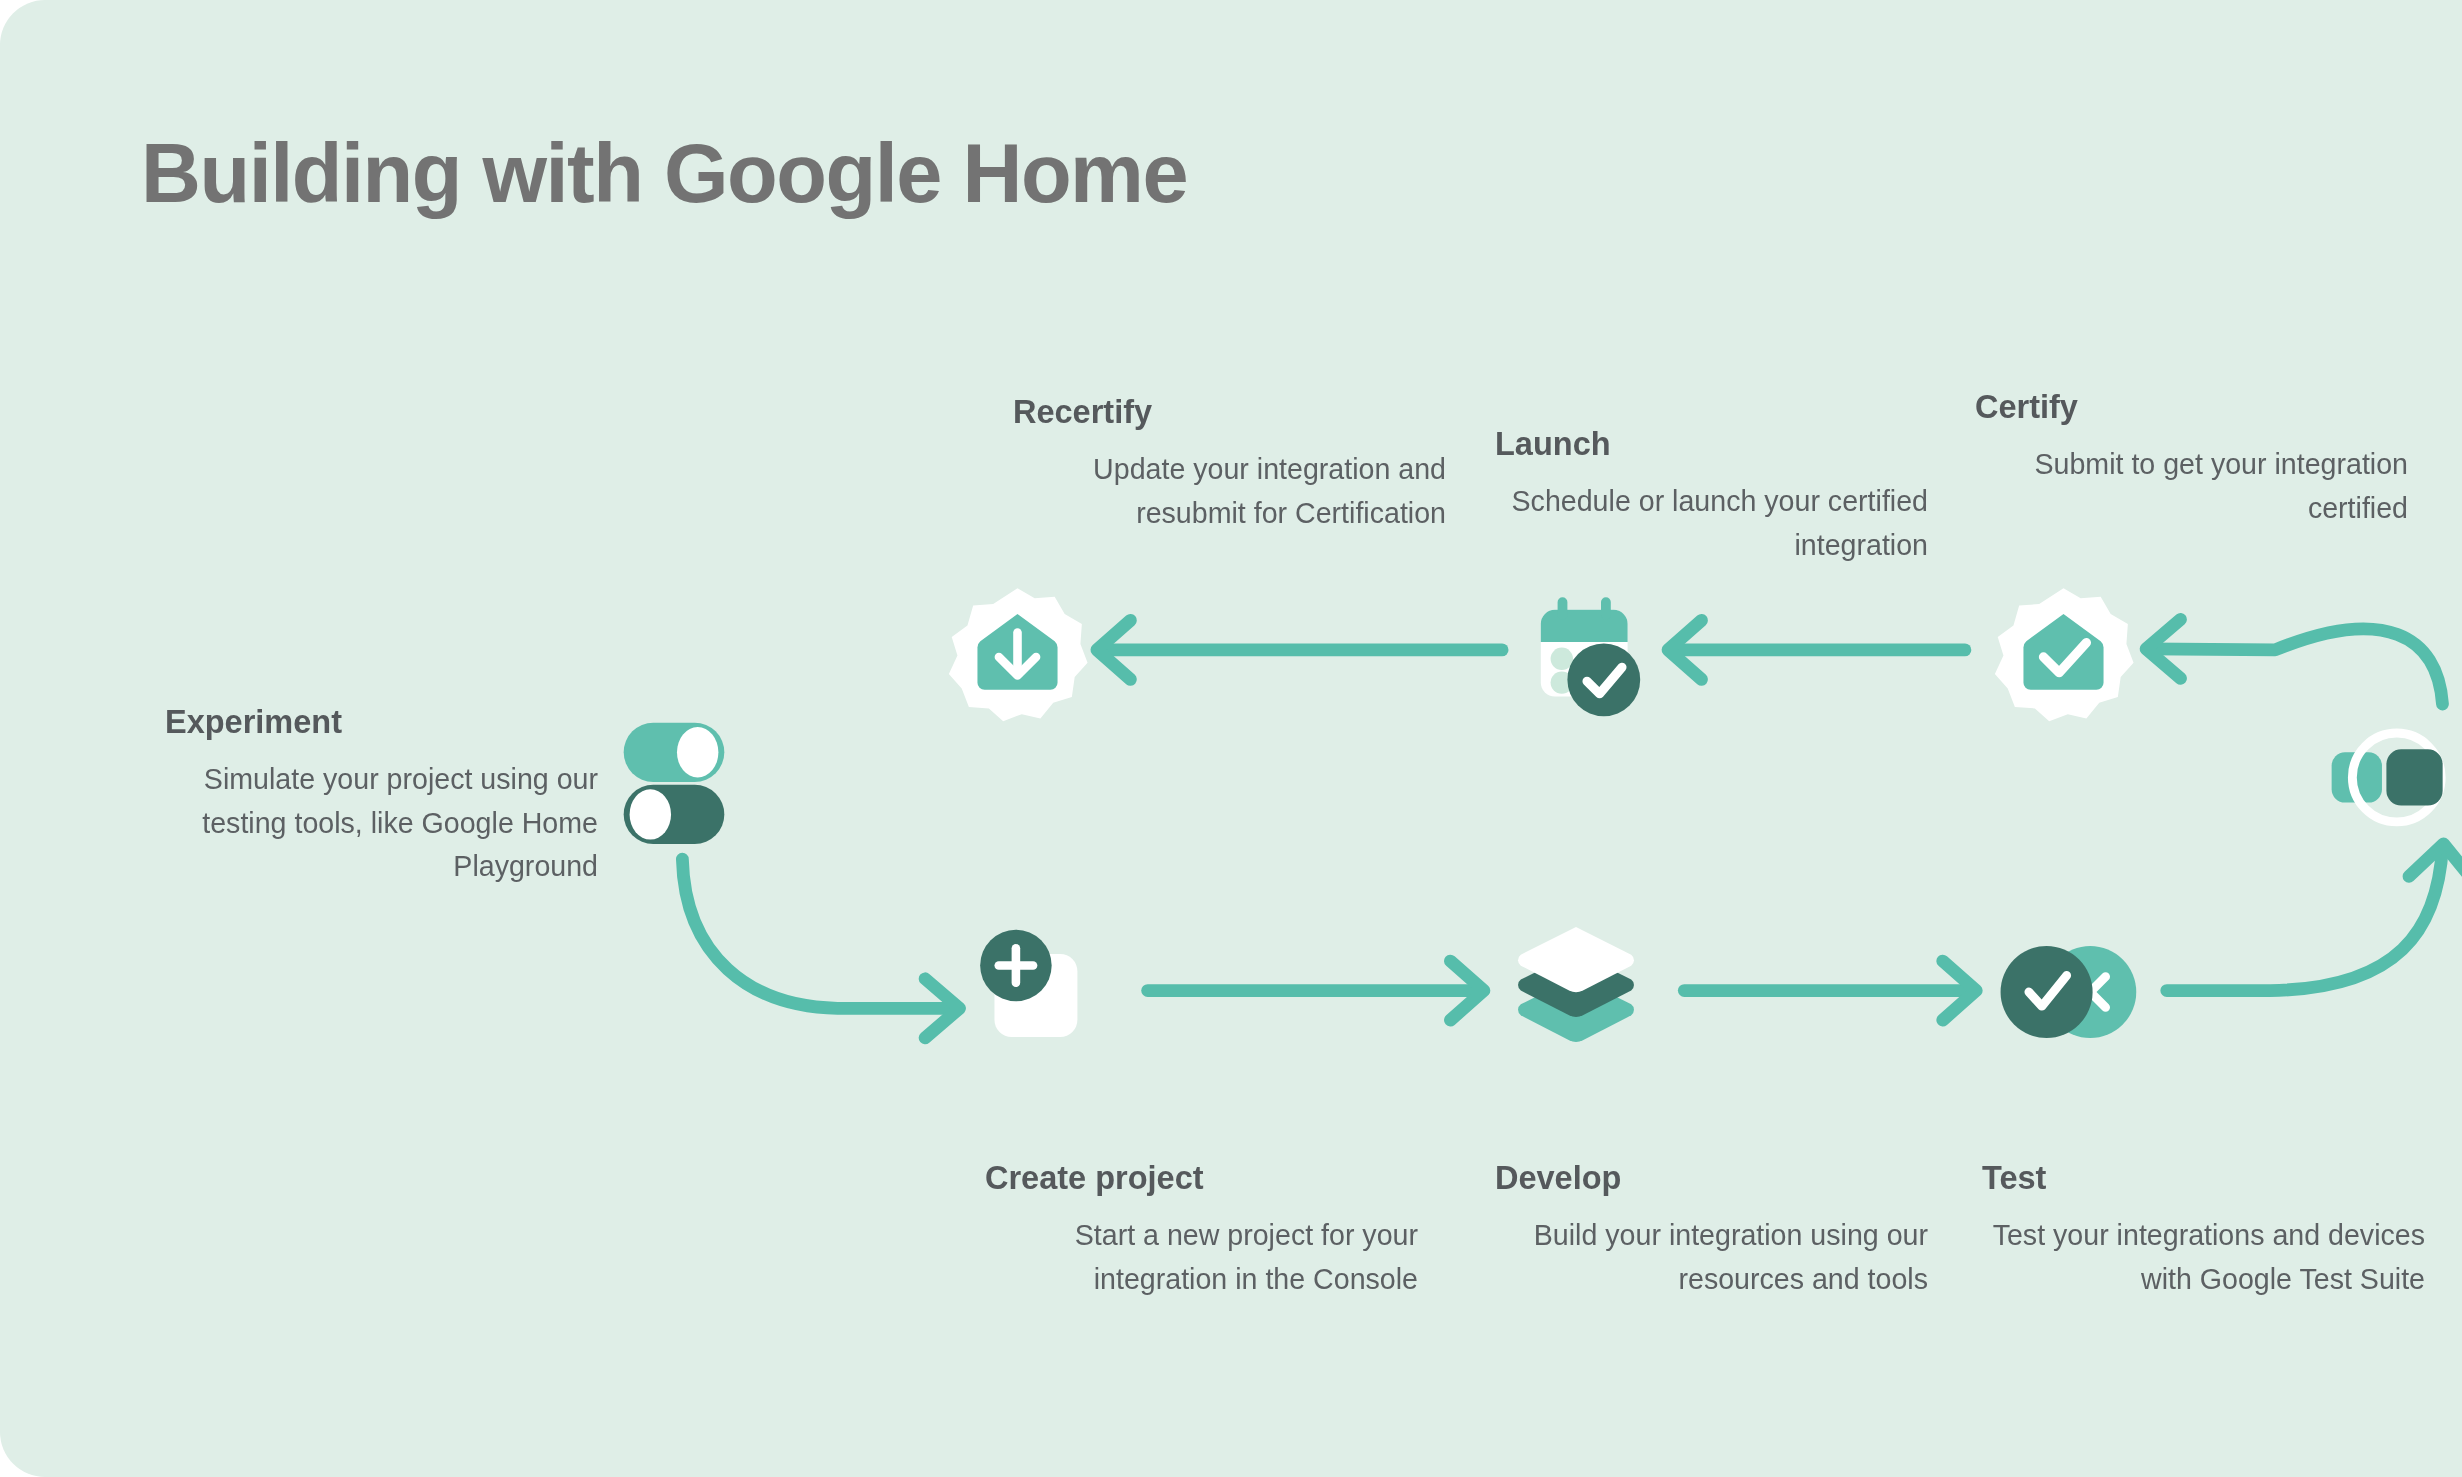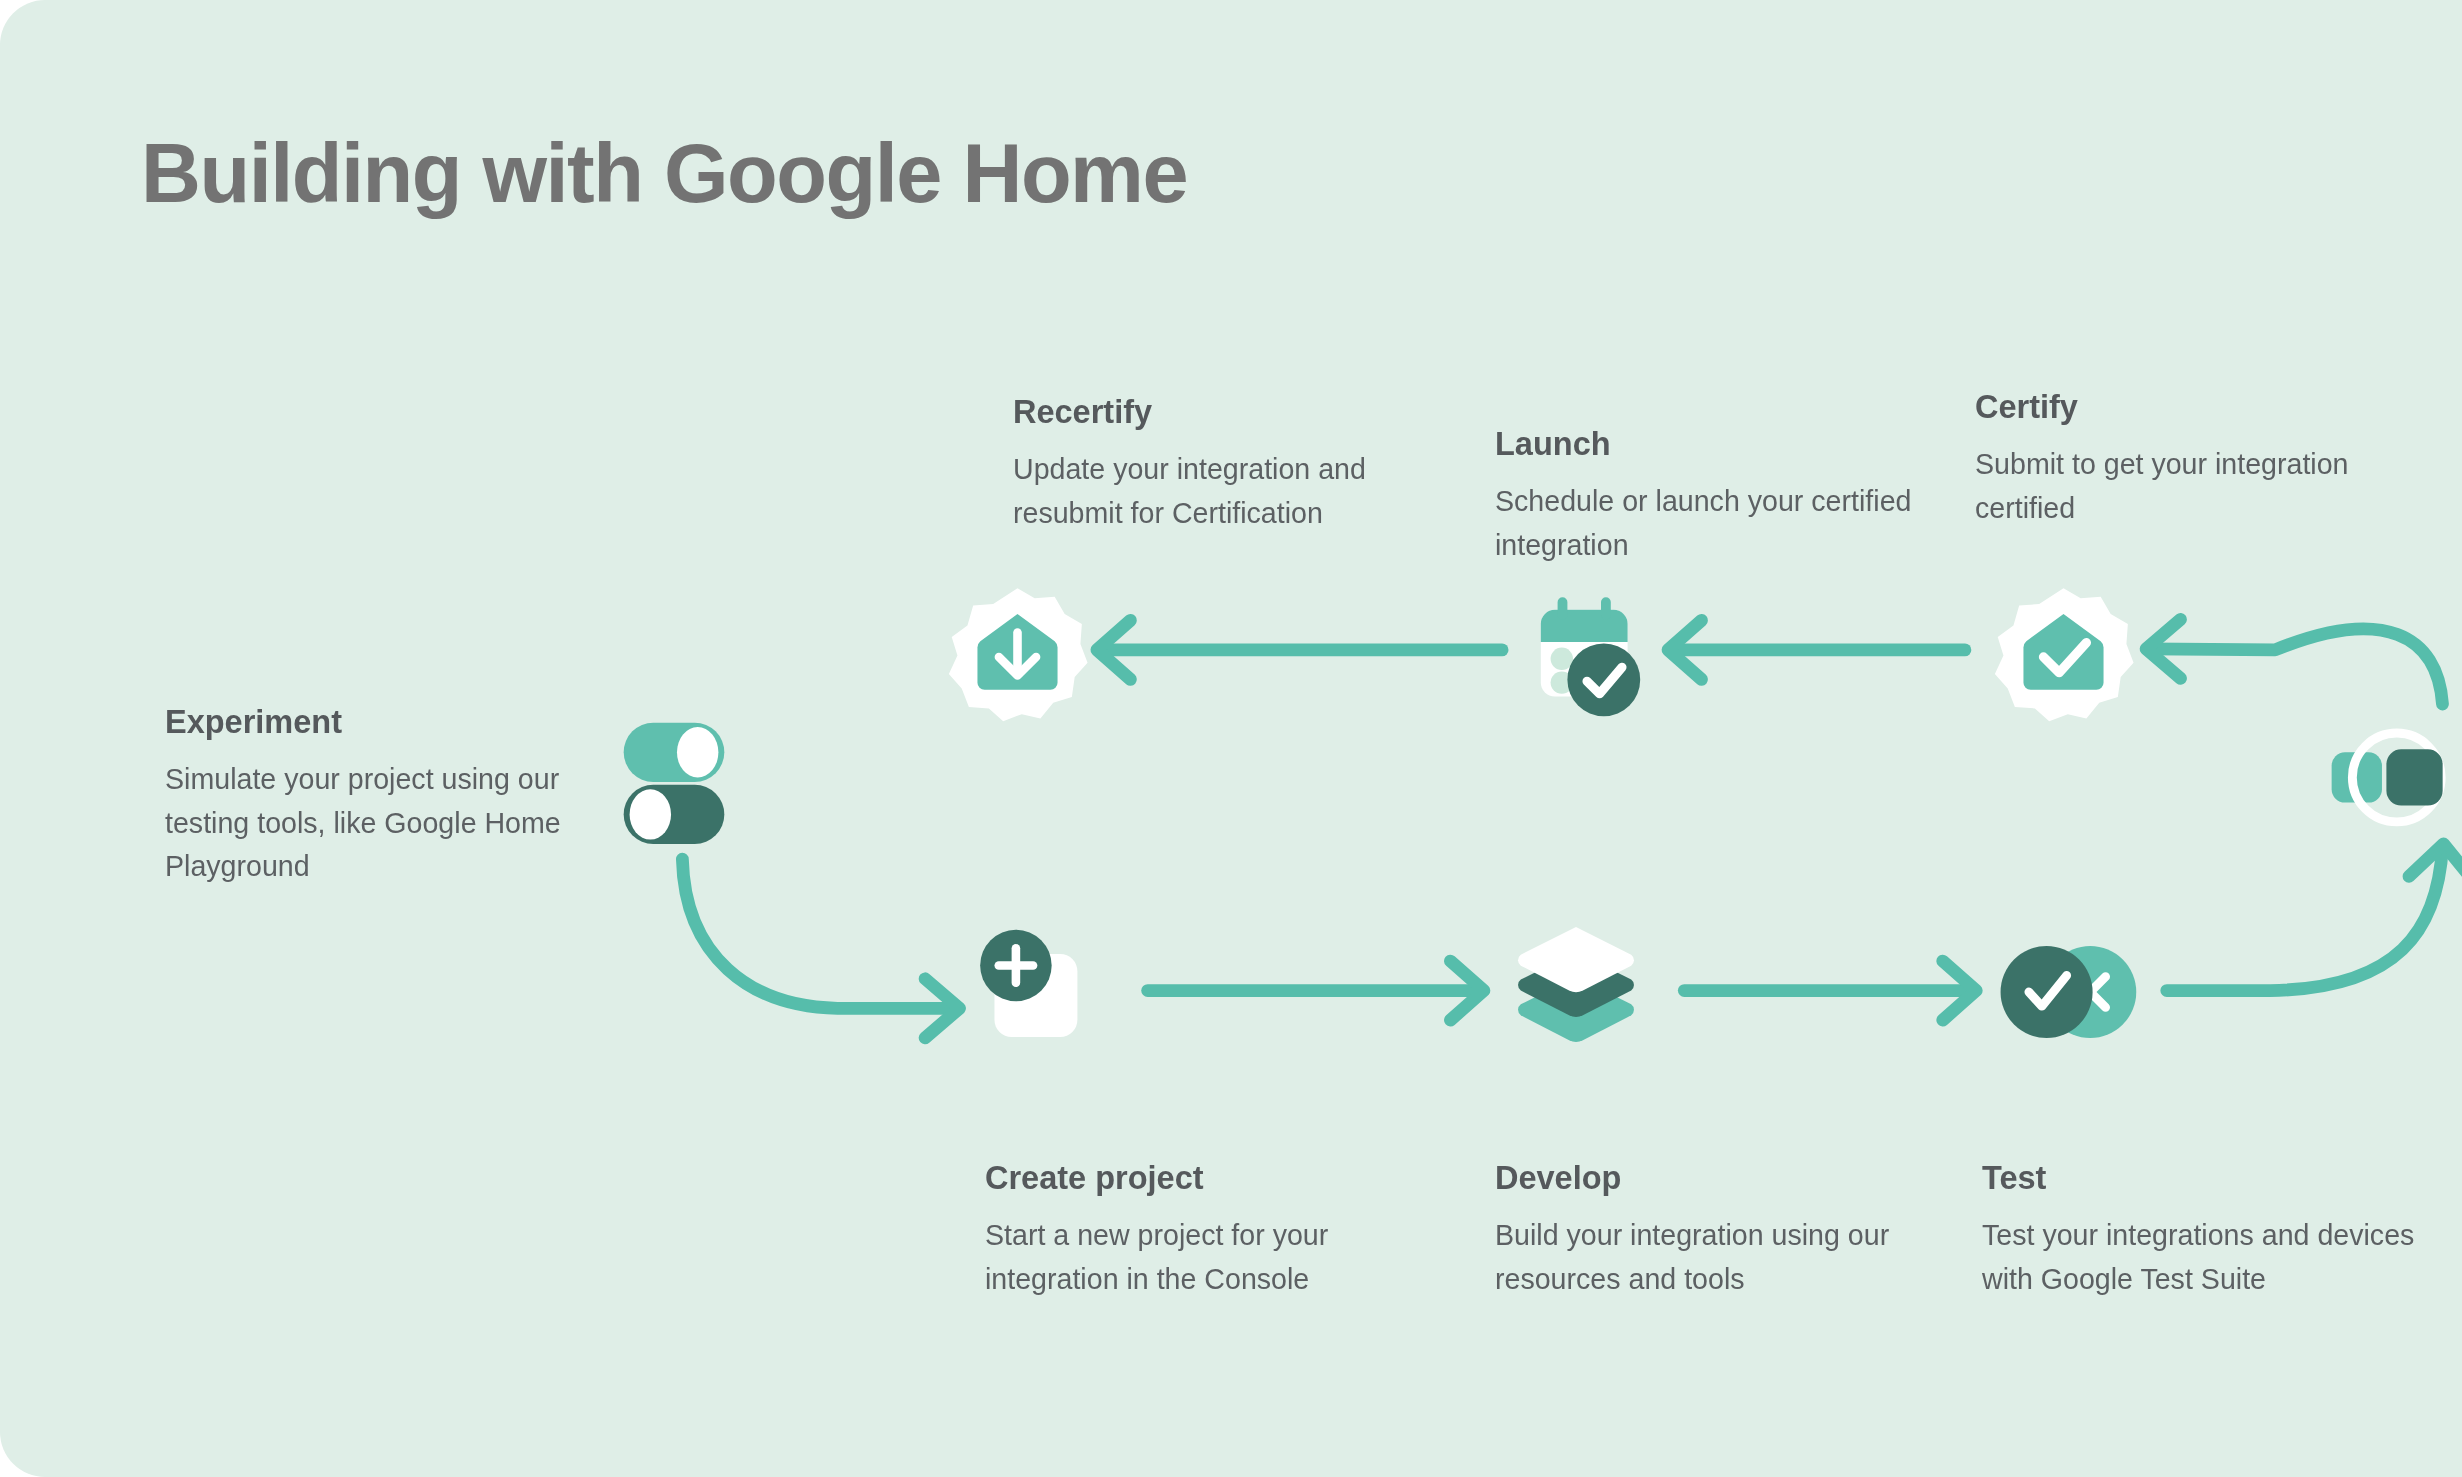--- a/index.html
+++ b/index.html
@@ -17,21 +17,21 @@
   }
 
   
   .node-label{ position:absolute; }
   .node-title{
     font-size:32.5px; font-weight:700; color:#55595c;
     line-height:1.15; margin:0 0 16.7px 0; white-space:nowrap;
   }
   .node-desc{
     font-size:28.6px; font-weight:400; color:#5c6063;
-    line-height:1.52; margin:0;
+    line-height:1.52; margin:0;text-align:right;
   }
 
   
   .flow-svg{position:absolute;left:0;top:0;width:3083px;height:1477px;overflow:visible;}
 
   
   .icon-holder{position:absolute;}
 </style>
 </head>
 <body>

